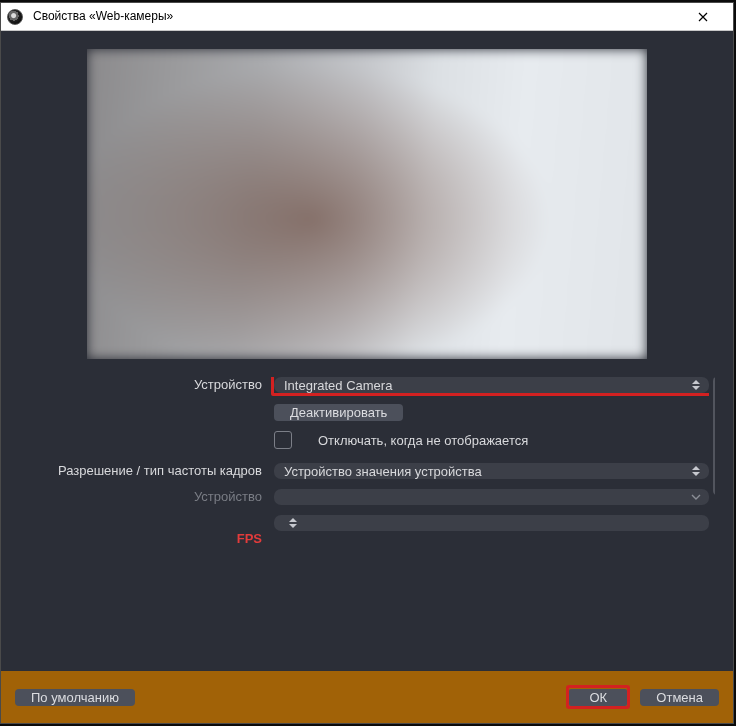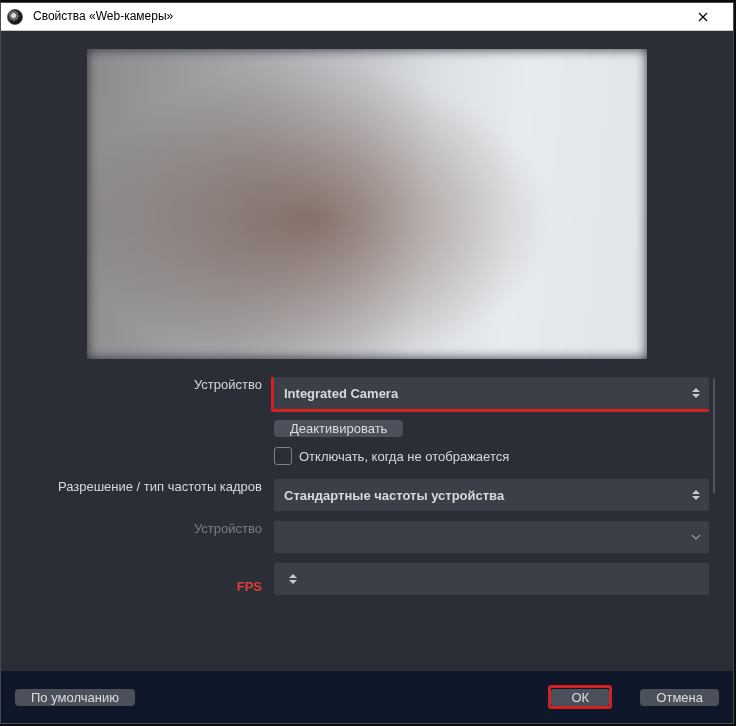--- a/index.html
+++ b/index.html
@@ -97,31 +97,30 @@
     font-size: 13px;
     color: #d8d9dc;
     white-space: nowrap;
   }
   .row .label.disabled { color: #7a7d85; }
   .row .label.fps { color: #e23b3b; font-weight: 600; margin-top: 16px; }
   .row .ctrl { flex: 1; }
 
   .select, .select-disabled {
     width: 100%;
-    height: 32px;
+    height: 16px;
     background: #3c3f48;
     border: none;
-    border-radius: 2px;
+    border-radius: 7px;
     color: #d8d9dc;
     font-size: 13px;
     display: flex;
     align-items: center;
     justify-content: space-between;
     padding: 0 4px 0 10px;
-    font-weight: bold;
   }
   .select-disabled { color: #8b8e96; }
   .spin {
     width: 18px; height: 22px;
     display: flex; flex-direction: column; align-items: center; justify-content: center;
     gap: 2px;
   }
   .spin .tri-up, .spin .tri-down {
     width: 0; height: 0;
     border-left: 4px solid transparent;
@@ -148,36 +147,36 @@
     height: 17px;
     padding: 0 16px;
     font-size: 13px;
     cursor: pointer;
     display: inline-flex;
     align-items: center;
   }
 
   .btn-row { margin-bottom: 10px; padding-left: 255px; }
 
-  .checkbox-row { display: flex; align-items: center; padding-left: 255px; margin: 4px 0 14px 0; gap: 7px;}
+  .checkbox-row { display: flex; align-items: center; padding-left: 255px; margin: 4px 0 14px 0; gap: 26px;}
   .checkbox {
     width: 18px; height: 18px; border: 1px solid #7c7f88; border-radius: 3px; background: #2b2e37;
   }
   .checkbox-label { font-size: 13px; color: #d8d9dc; }
 
   
   .footer {
     height: 52px;
-    background: #0f172a;
+    background: #a16207;
     display: flex;
     align-items: center;
     justify-content: space-between;
     padding: 0 14px;
   }
-  .footer-right { display: flex; gap: 28px; align-items: center; }
+  .footer-right { display: flex; gap: 10px; align-items: center; }
   .ok-highlight {
     border: 3px solid #d32121;
     border-radius: 3px;
     padding: 0;
     display: inline-block;
   }
   .ok-highlight .btn { border-radius: 2px; }
 
 </style>
 </head>
@@ -227,21 +226,21 @@
 
         <div class="checkbox-row">
           <div class="checkbox"></div>
           <span class="checkbox-label">Отключать, когда не отображается</span>
         </div>
 
         <div class="row">
           <div class="label">Разрешение / тип частоты кадров</div>
           <div class="ctrl">
             <div class="select">
-              <span>Стандартные частоты устройства</span>
+              <span>Устройство значения устройства</span>
               <span class="spin">
                 <span class="tri-up"></span>
                   <span class="tri-down"></span>
               </span>
             </div>
           </div>
         </div>
 
         <div class="row">
           <div class="label disabled">Устройство</div>

